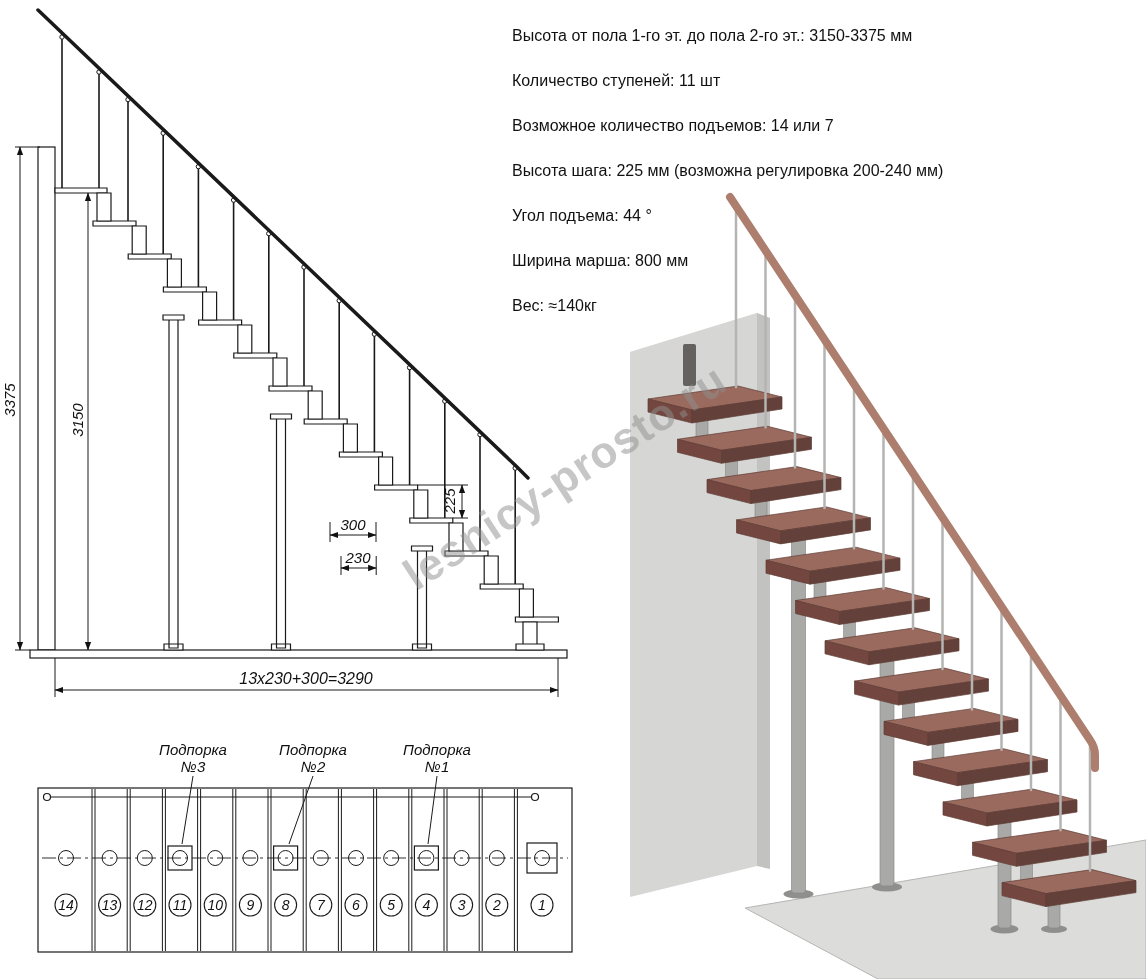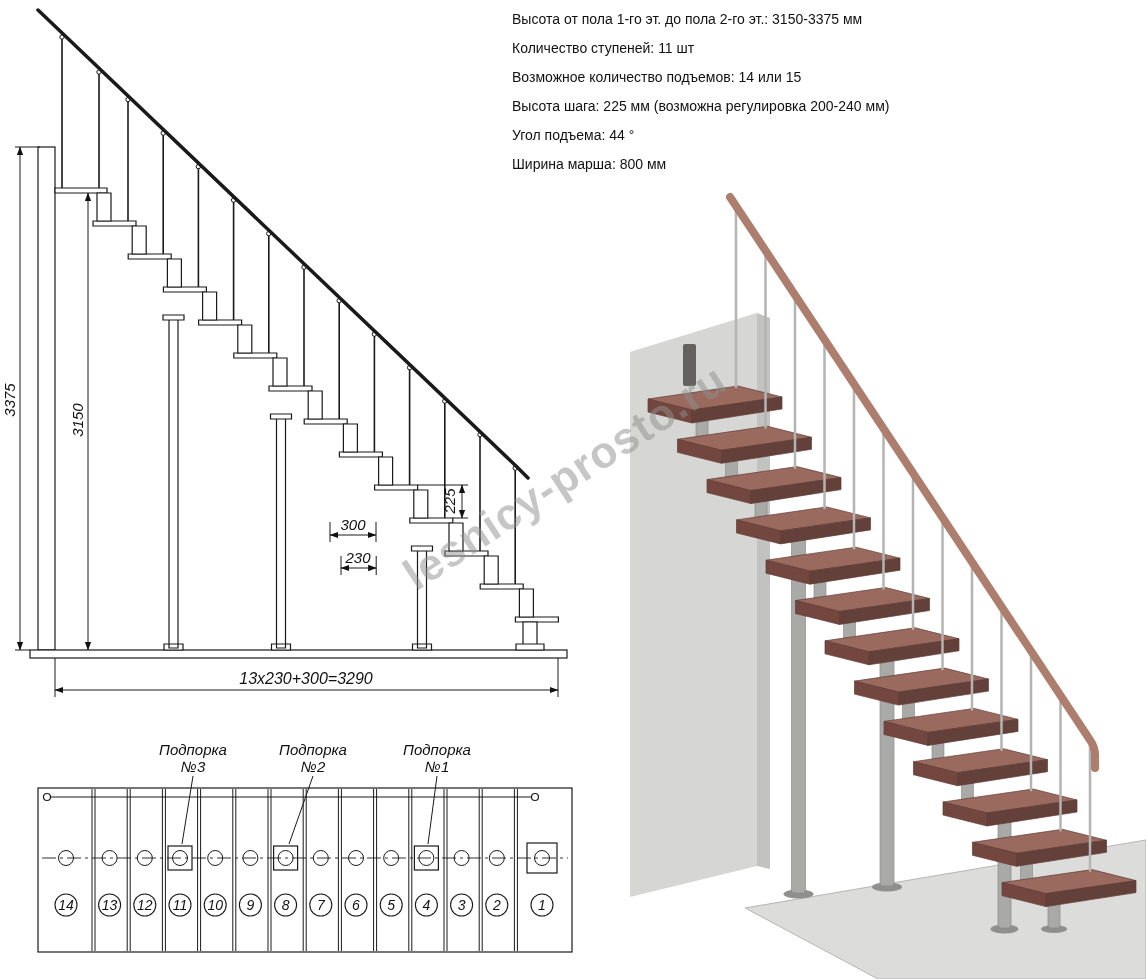--- a/index.html
+++ b/index.html
@@ -1,20 +1,20 @@
 <!DOCTYPE html>
 <html><head>
 <meta charset="utf-8">
 <style>
   html,body{margin:0;padding:0;background:#fff;}
   .canvas{position:relative;width:1146px;height:979px;background:#fff;overflow:hidden;
           font-family:"Liberation Sans",sans-serif;color:#111;}
   .drawing{position:absolute;left:0;top:0;}
   .specs{position:absolute;left:512px;top:5px;width:625px;}
-  .spec-line{font-size:14px;line-height:29px;white-space:nowrap;}
+  .spec-line{font-size:16px;line-height:29px;white-space:nowrap;margin-top:16px;}
   .watermark{position:absolute;left:330px;top:452px;width:470px;text-align:center;
              transform:rotate(-33deg);font-size:44px;font-weight:bold;letter-spacing:1px;
              color:#8f8f8f;opacity:.5;pointer-events:none;}
   text.d{font:italic 15px "Liberation Sans",sans-serif;fill:#111;}
   text.db{font:italic 16px "Liberation Sans",sans-serif;fill:#111;}
   text.lbl{font:italic 15px "Liberation Sans",sans-serif;fill:#111;}
   text.num{font:italic 14px "Liberation Sans",sans-serif;fill:#111;}
 </style>
 </head>
 <body>
@@ -222,21 +222,22 @@
 
     <path stroke="#b4b4b2" stroke-width="2.5" fill="none" stroke-linecap="round" d="M736 387V204 M765.5 427.3V248.7 M795 467.6V293.4 M824.5 507.9V338.1 M854 548.2V382.8 M883.5 588.5V427.5 M913 628.8V472.2 M942.5 669.1V516.9 M972 709.4V561.6 M1001.5 749.7V606.3 M1031 790V651 M1060.5 830.3V695.7 M1090 870.6V740.4"></path>
 
     <path stroke-width="8" fill="none" stroke-linecap="round" stroke-linejoin="round" d="M730 197 L1090 740 Q1095 747 1095 755 L1095 768" stroke="#ad7d6d"></path>
   </g>
 </svg>
 
 <div class="specs">
   <div class="spec-line">Высота от пола 1-го эт. до пола 2-го эт.: 3150-3375 мм</div>
   <div class="spec-line">Количество ступеней: 11 шт</div>
-  <div class="spec-line">Возможное количество подъемов: 14 или 15</div>
+  <div class="spec-line">Возможное количество подъемов: 14 или 7</div>
   <div class="spec-line">Высота шага: 225 мм (возможна регулировка 200-240 мм)</div>
   <div class="spec-line">Угол подъема: 44 °</div>
   <div class="spec-line">Ширина марша: 800 мм</div>
+  <div class="spec-line">Вес: ≈140кг</div>
 </div>
 
 <div class="watermark">lesnicy-prosto.ru</div>
 
 </div>
 
 </body></html>

